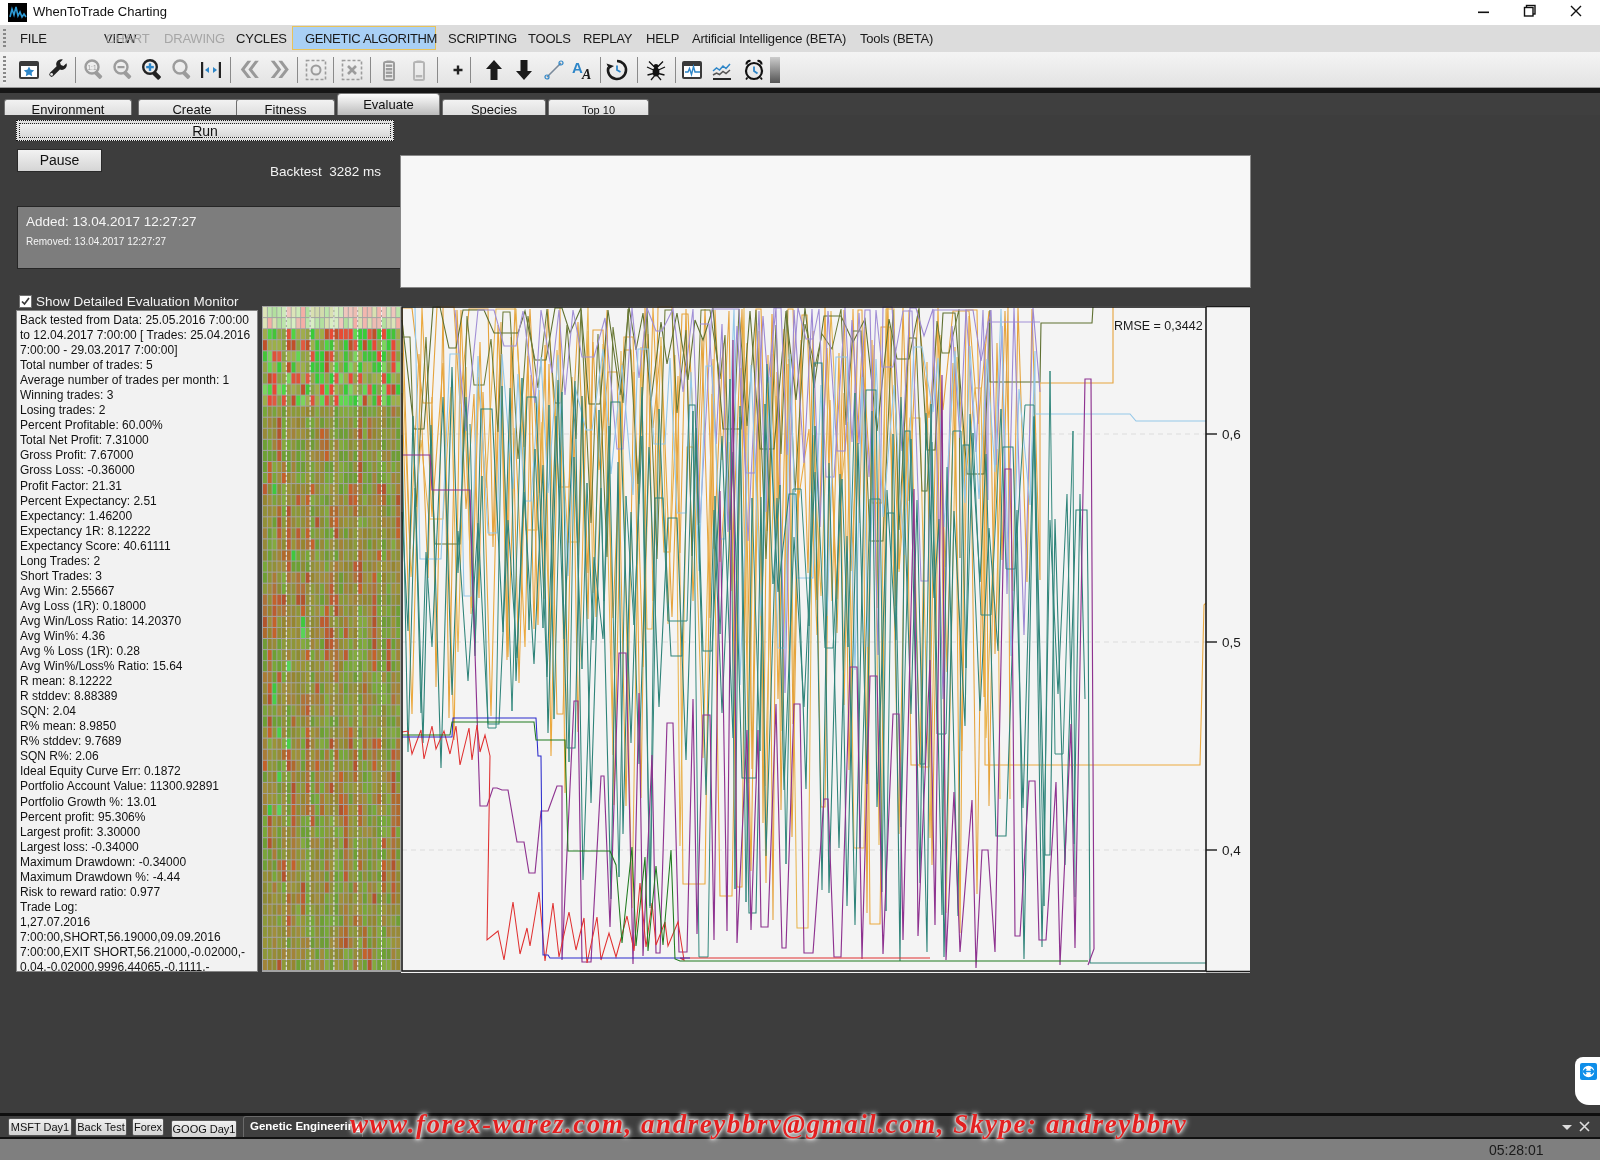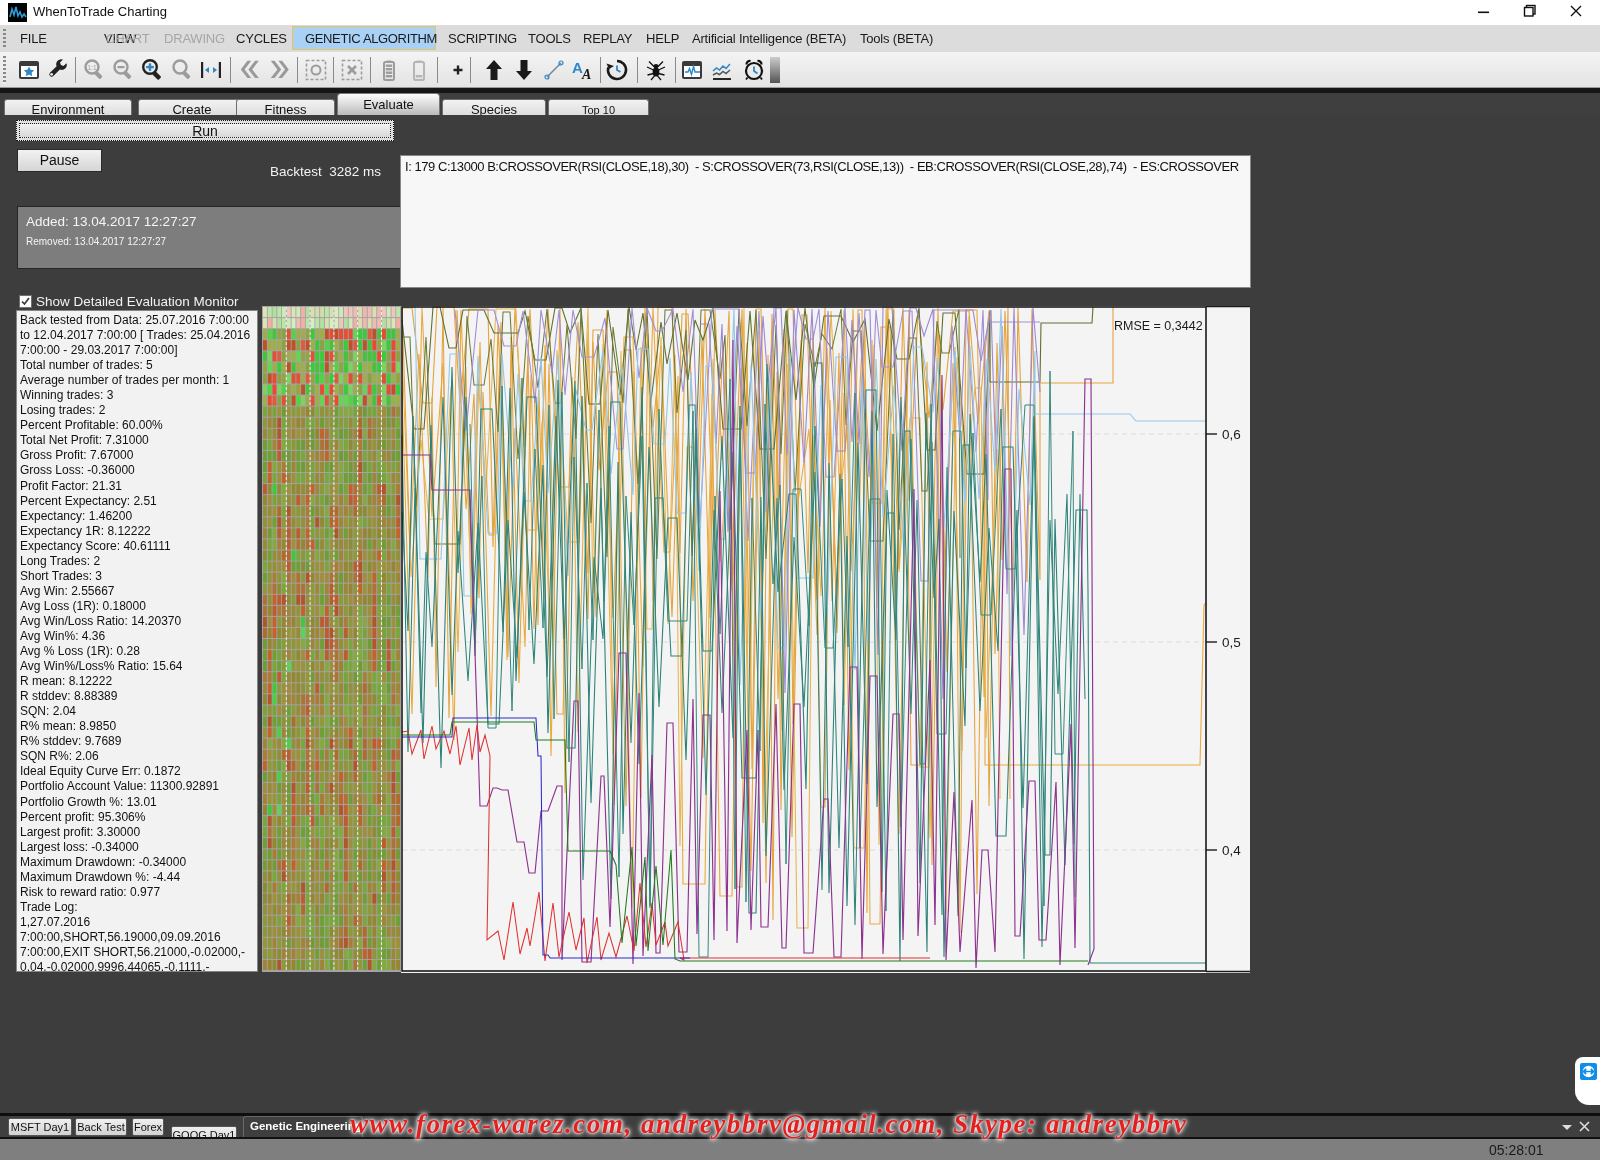--- a/index.html
+++ b/index.html
@@ -183,32 +183,31 @@
   <div class="abs" style="left:17px;top:34px;width:85px;height:23px;background:linear-gradient(#F2F2F2,#D5D5D5);border:1px solid #2a2a2a;text-align:center;font-size:14px;color:#111;line-height:21px;">Pause</div>
   <div class="abs" style="left:270px;top:49px;font-size:13.5px;color:#F2F2F2;">Backtest&nbsp; 3282 ms</div>
   <div class="abs" style="left:17px;top:73px;font-size:13.5px;color:#F2F2F2;margin-top:40px;">PF: 33,85 Wins:83,33 Net profit:11,17</div>
 
   <div class="abs" style="left:17px;top:91px;width:415px;height:63px;background:#7D7D7D;border:1.5px solid #262626;">
     <div class="abs" style="left:8px;top:7px;font-size:13.5px;color:#F5F5F5;">Added: 13.04.2017 12:27:27</div>
     <div class="abs" style="left:8px;top:29px;font-size:10px;color:#F5F5F5;">Removed: 13.04.2017 12:27:27</div>
   </div>
 
   <div class="abs" style="left:400px;top:40px;width:851px;height:133px;background:#F7F7F7;border:1px solid #888;padding:3px 2px 0 4px;font-size:13px;letter-spacing:-0.45px;color:#111;line-height:16.5px;">
-      <div style="white-space:nowrap;overflow:hidden;">I: 179 C:13000 B:CROSSOVER(RSI(CLOSE,18),30)&nbsp; - S:CROSSOVER(73,RSI(CLOSE,13))&nbsp; - EB:CROSSOVER(RSI(CLOSE,28),74)&nbsp; - ES:CROSSOVER</div>
     </div>
 
   <div class="abs" style="left:19px;top:180px;width:13px;height:13px;background:#fff;border:1px solid #707070;">
     <svg width="11" height="11" style="position:absolute;left:0;top:0">
         <path d="M2 5.5l2.5 2.5 4.5-6" fill="none" stroke="#3a3a3a" stroke-width="1.7"></path>
       </svg>
   </div>
   <div class="abs" style="left:36px;top:179px;font-size:13.5px;color:#F2F2F2;">Show Detailed Evaluation Monitor</div>
 
   <div class="abs" style="left:16px;top:195px;width:242px;height:662px;background:#F2F2F2;border:1px solid #858585;font-size:12px;line-height:15.04px;color:#111;padding:2px 0 0 3px;overflow:hidden;">
-    <div style="white-space:nowrap">Back tested from Data: 25.07.2016 7:00:00</div>
+    <div style="white-space:nowrap">Back tested from Data: 25.05.2016 7:00:00</div>
       <div style="white-space:nowrap">to 12.04.2017 7:00:00 [ Trades: 25.04.2016</div>
       <div style="white-space:nowrap">7:00:00 - 29.03.2017 7:00:00]</div>
       <div style="white-space:nowrap">Total number of trades: 5</div>
       <div style="white-space:nowrap">Average number of trades per month: 1</div>
       <div style="white-space:nowrap">Winning trades: 3</div>
       <div style="white-space:nowrap">Losing trades: 2</div>
       <div style="white-space:nowrap">Percent Profitable: 60.00%</div>
       <div style="white-space:nowrap">Total Net Profit: 7.31000</div>
       <div style="white-space:nowrap">Gross Profit: 7.67000</div>
       <div style="white-space:nowrap">Gross Loss: -0.36000</div>
@@ -2025,21 +2024,21 @@
     <text x="1222" y="647" font-size="13.5" fill="#1a1a1a">0,5</text>
     <line x1="1206" y1="850" x2="1217" y2="850" stroke="#1a1a1a" stroke-width="1.4"></line>
     <text x="1222" y="855" font-size="13.5" fill="#1a1a1a">0,4</text>
 <text x="1114" y="330" font-size="12.5" fill="#1a1a1a">RMSE = 0,3442</text>
 </svg>
 
 <div class="abs" style="left:0;top:1113px;width:1600px;height:24px;background:#3F3F3F;border-top:3px solid #0e0e0e;">
   <div style="position:absolute;left:8px;top:2px;width:64px;height:18px;background:linear-gradient(#F0F0F0,#D2D2D2);border:1px solid #555;border-radius:2px;text-align:center;font-size:11px;color:#111;line-height:16px;white-space:nowrap;overflow:hidden;">MSFT Day1</div>
     <div style="position:absolute;left:75px;top:2px;width:52px;height:18px;background:linear-gradient(#F0F0F0,#D2D2D2);border:1px solid #555;border-radius:2px;text-align:center;font-size:11px;color:#111;line-height:16px;white-space:nowrap;overflow:hidden;">Back Test</div>
     <div style="position:absolute;left:132px;top:2px;width:32px;height:18px;background:linear-gradient(#F0F0F0,#D2D2D2);border:1px solid #555;border-radius:2px;text-align:center;font-size:11px;color:#111;line-height:16px;white-space:nowrap;overflow:hidden;">Forex</div>
-    <div style="position:absolute;left:171px;top:10px;width:66px;height:18px;background:linear-gradient(#F0F0F0,#D2D2D2);border:1px solid #555;border-radius:2px;text-align:center;font-size:11px;color:#111;line-height:16px;white-space:nowrap;overflow:hidden;">GOOG Day1</div>
+    <div style="position:absolute;left:171px;top:4px;width:66px;height:18px;background:linear-gradient(#F0F0F0,#D2D2D2);border:1px solid #555;border-radius:2px;text-align:center;font-size:11px;color:#111;line-height:16px;white-space:nowrap;overflow:hidden;">GOOG Day1</div>
     <div style="position:absolute;left:243px;top:0px;width:120px;height:21px;border:1px solid #6a6a6a;border-bottom:none;border-radius:3px 3px 0 0;font-size:11.5px;font-weight:bold;color:#fff;padding-left:6px;line-height:19px;white-space:nowrap;overflow:hidden;">Genetic Engineering</div>
   <svg class="abs" style="left:1560px;top:5px" width="16" height="12">
       <path d="M2 4l5 5 5-5z" fill="#ddd"></path>
     </svg>
   <svg class="abs" style="left:1578px;top:4px" width="14" height="13">
       <path d="M2 2l9 9M11 2l-9 9" stroke="#ddd" stroke-width="1.6"></path>
     </svg>
 </div>
 
 <div class="abs" style="left:0;top:1137px;width:1600px;height:23px;background:#7F7F7F;border-top:2px solid #111;">

